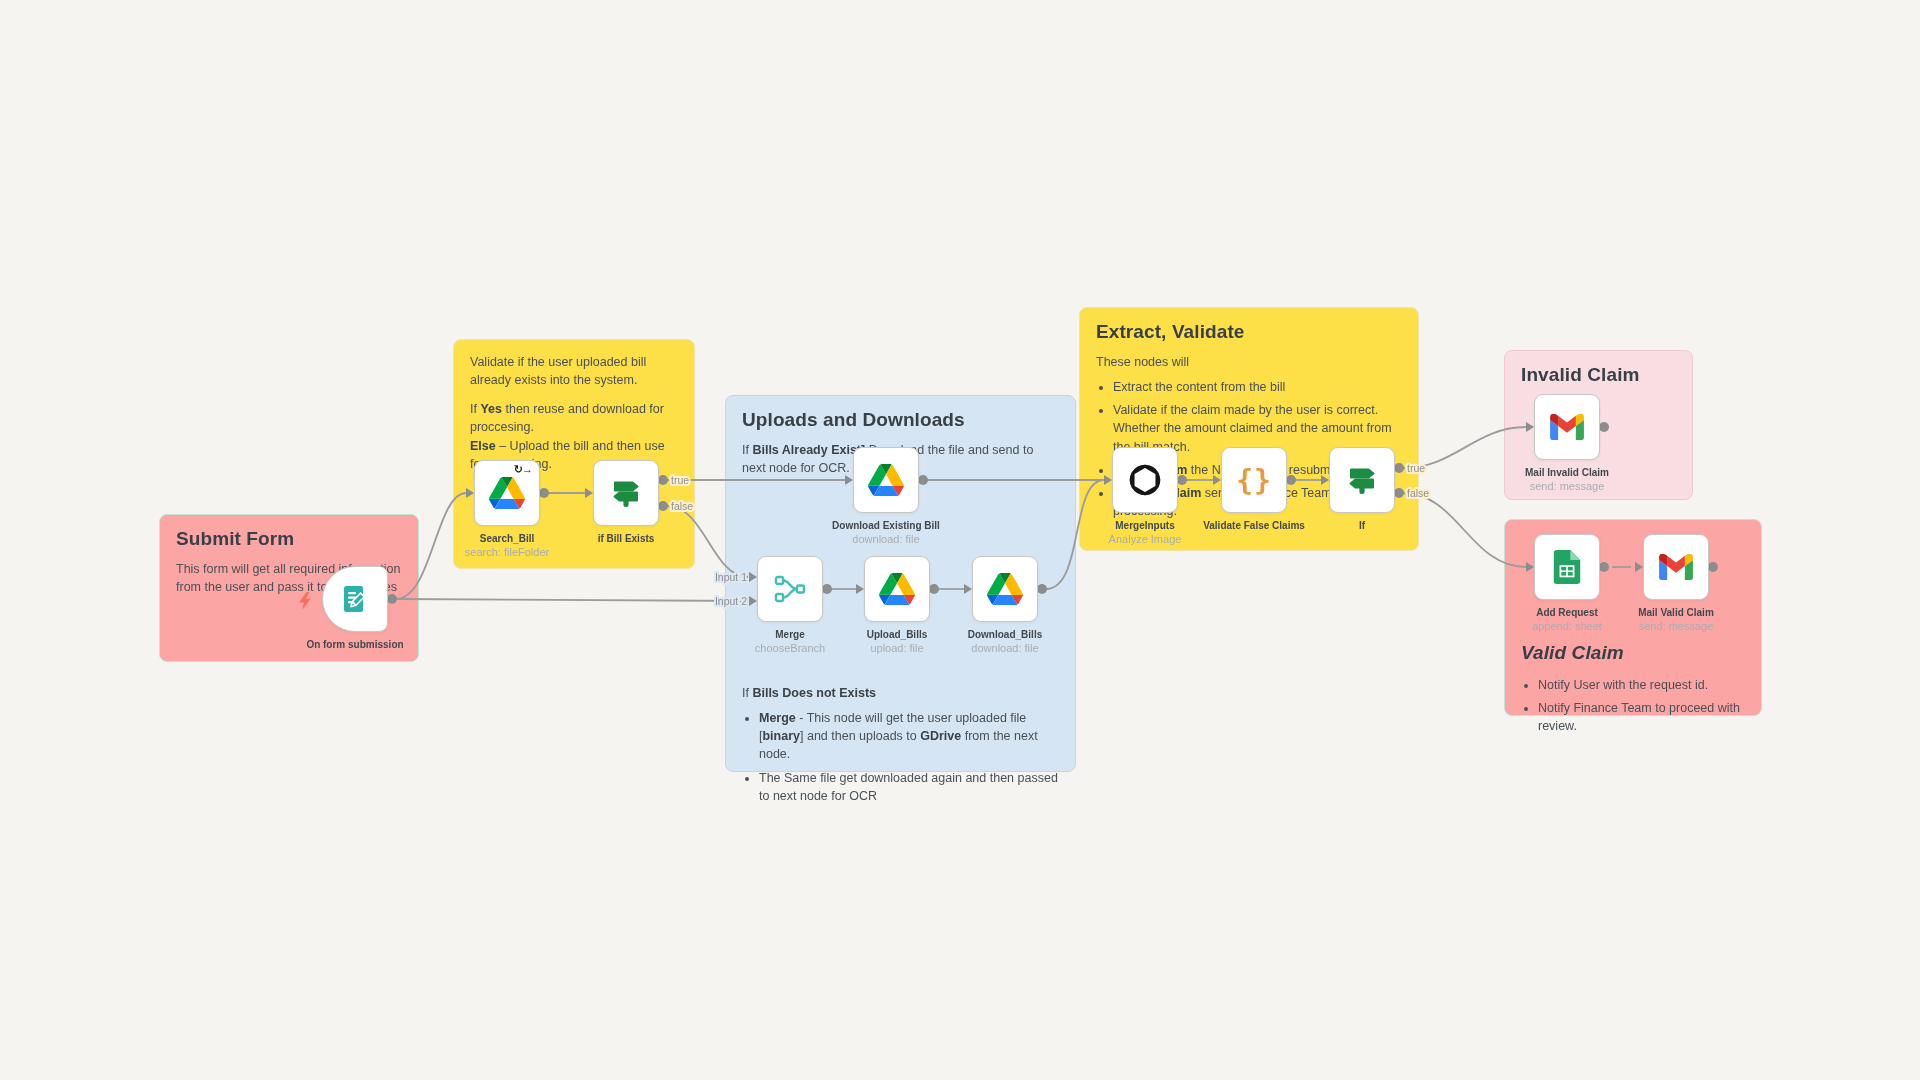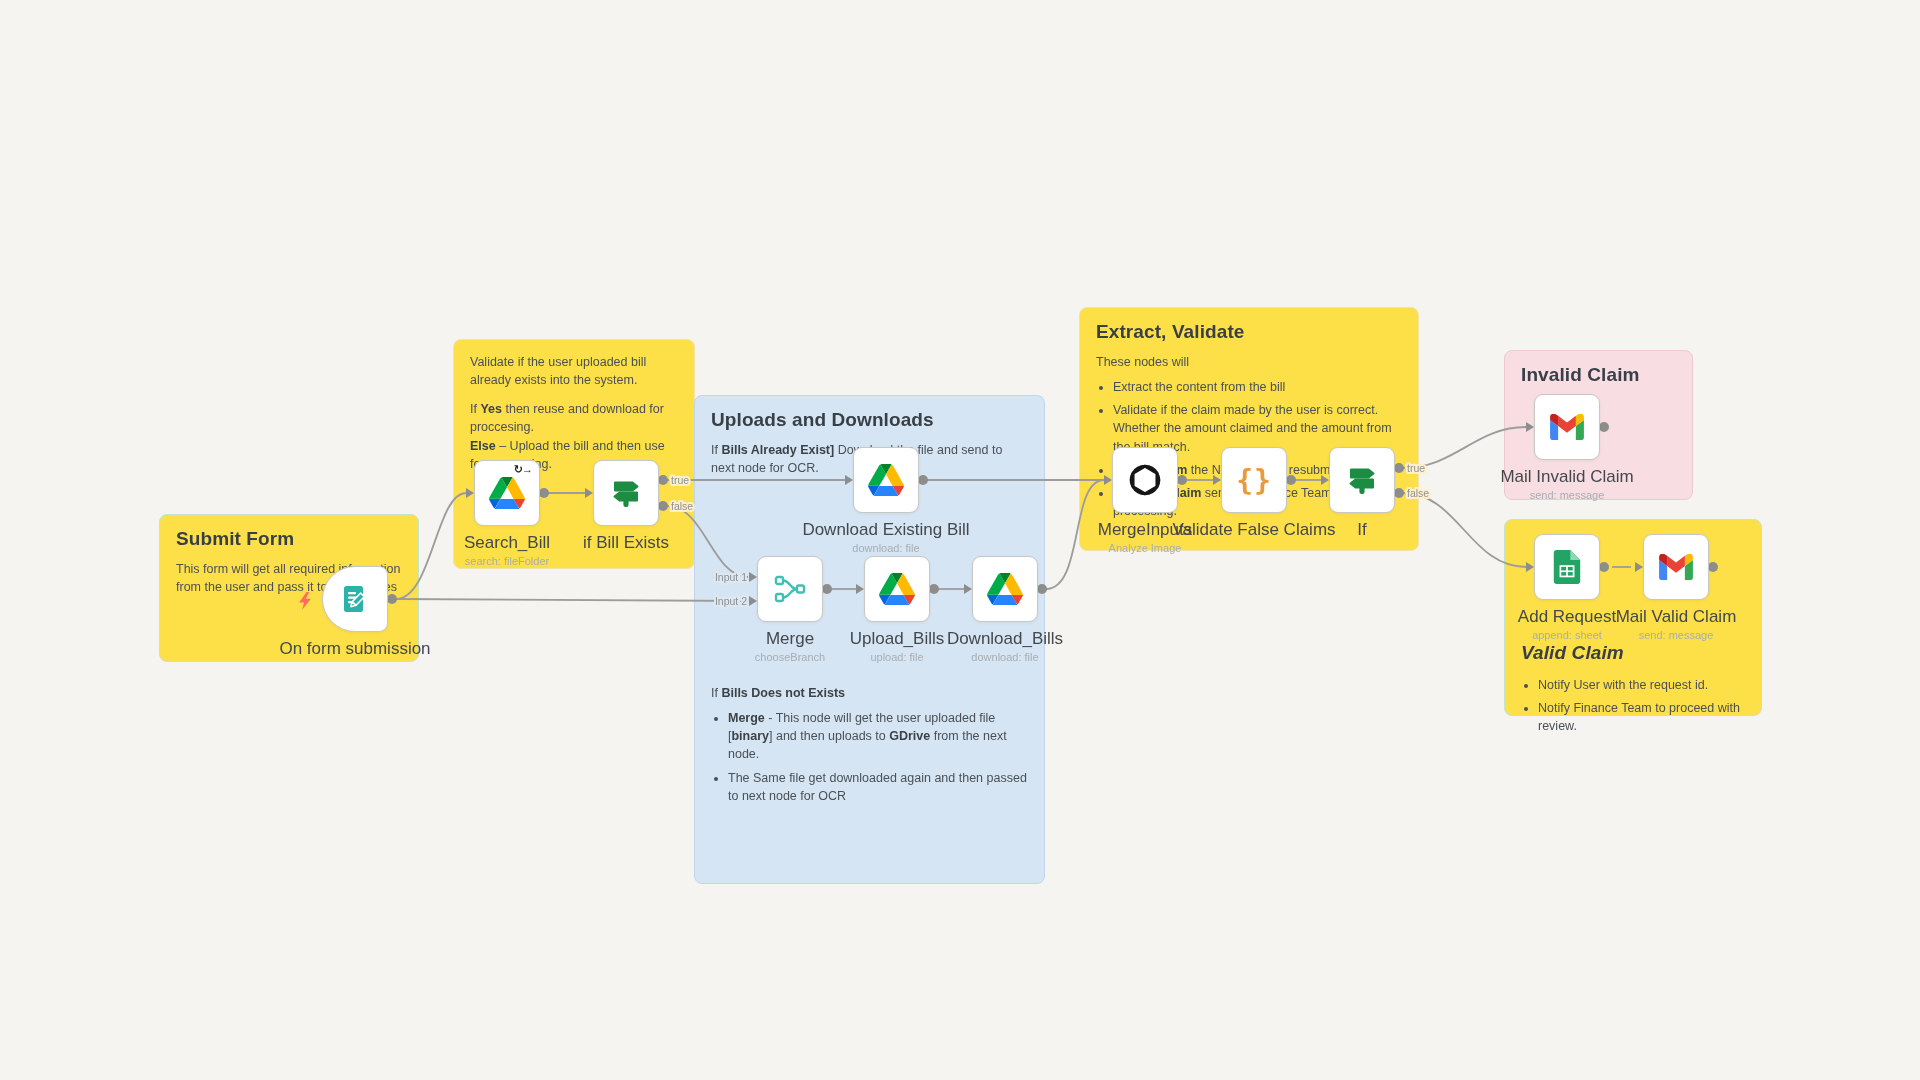--- a/index.html
+++ b/index.html
@@ -2,38 +2,38 @@
 <html><head>
 <meta charset="utf-8">
 <style>
   html,body{margin:0;padding:0;}
   body{width:1920px;height:1080px;overflow:hidden;background:#f5f4f1;
        font-family:"Liberation Sans","DejaVu Sans",sans-serif;}
   #canvas{position:relative;width:1920px;height:1080px;background:#f5f4f1;}
 
   
   .sticky{position:absolute;border-radius:8px;padding:13px 16px;box-sizing:border-box;}
-  .sticky--green{background:#fde047;border:1px solid #c3e4d0;}
+  .sticky--green{background:#fca5a5;border:1px solid #c3e4d0;}
   .sticky--yellow{background:#fde047;border:1px solid #f2e2ae;}
   .sticky--blue{background:#d6e5f3;border:1px solid #c1d6ea;}
   .sticky--red{background:#f8dee3;border:1px solid #eec9d1;}
   .sticky h2{margin:0 0 10px;font-size:19px;font-weight:700;color:#383f46;letter-spacing:.1px;}
   .sticky p{margin:0 0 11px;font-size:12.5px;line-height:1.45;color:#4a5056;}
   .sticky ul{margin:7px 0 0;padding-left:17px;font-size:12.5px;line-height:1.45;color:#4a5056;}
   .sticky li{margin-bottom:5px;}
   .b{font-weight:700;color:#3c4248;}
   .abs-block{position:absolute;left:16px;right:12px;}
 
   
   .node{position:absolute;width:66px;display:flex;flex-direction:column;align-items:center;}
   .node-box{width:66px;height:66px;background:#fff;border:1.7px solid #c7c7c4;border-radius:9px;
             box-sizing:border-box;display:flex;align-items:center;justify-content:center;
             position:relative;box-shadow:0 1px 3px rgba(70,70,70,.07);}
   .node-box--trigger{border-radius:34px 9px 9px 34px;}
-  .nlabel{margin-top:7px;width:230px;text-align:center;font-size:17px;font-weight:400;color:#43484d;}
+  .nlabel{margin-top:7px;width:230px;text-align:center;font-size:10px;font-weight:700;color:#43484d;}
   .nsub{margin-top:2px;width:230px;text-align:center;font-size:11px;font-weight:400;color:#a8adb2;}
   .badge{position:absolute;top:2px;right:7px;font-size:11px;font-weight:700;color:#1a1a1a;letter-spacing:-1px;}
   .bolt{position:absolute;left:-25px;top:25px;}
   .braces{font-size:28px;font-weight:700;color:#e89a3c;font-family:"DejaVu Sans Mono",monospace;letter-spacing:1px;}
 
   
   svg.wires{position:absolute;left:0;top:0;}
   .wire{stroke:#9c9c9c;stroke-width:1.8;fill:none;}
   .oport{fill:#8d8d8d;}
   .iport{fill:#8d8d8d;}
@@ -50,21 +50,21 @@
     <h2>Submit Form</h2>
     <p>This form will get all required information from the user and pass it to other nodes</p>
   </div>
 
   <div class="sticky sticky--yellow" style="left:453px;top:339px;width:242px;height:230px;">
     <p><span>Validate if the user uploaded bill already exists into the system.</span></p>
     <p><span>If </span><span class="b">Yes</span><span> then reuse and download for proccesing.</span><br>
       <span class="b">Else</span><span> – Upload the bill and then use for processing.</span></p>
   </div>
 
-  <div class="sticky sticky--blue" style="left:694px;top:395px;width:351px;height:489px;">
+  <div class="sticky sticky--blue" style="left:725px;top:395px;width:351px;height:377px;">
     <h2>Uploads and Downloads</h2>
     <p><span>If </span><span class="b">Bills Already Exist]</span><span> Download the file and send to next node for OCR.</span></p>
     <div class="abs-block" style="top:288px;">
       <p style="margin-bottom:2px;"><span>If </span><span class="b">Bills Does not Exists</span></p>
       <ul>
         <li><span class="b">Merge</span><span> - This node will get the user uploaded file [</span><span class="b">binary</span><span>] and then uploads to </span><span class="b">GDrive</span><span> from the next node.</span></li>
         <li><span>The Same file get downloaded again and then passed to next node for OCR</span></li>
       </ul>
     </div>
   </div>

